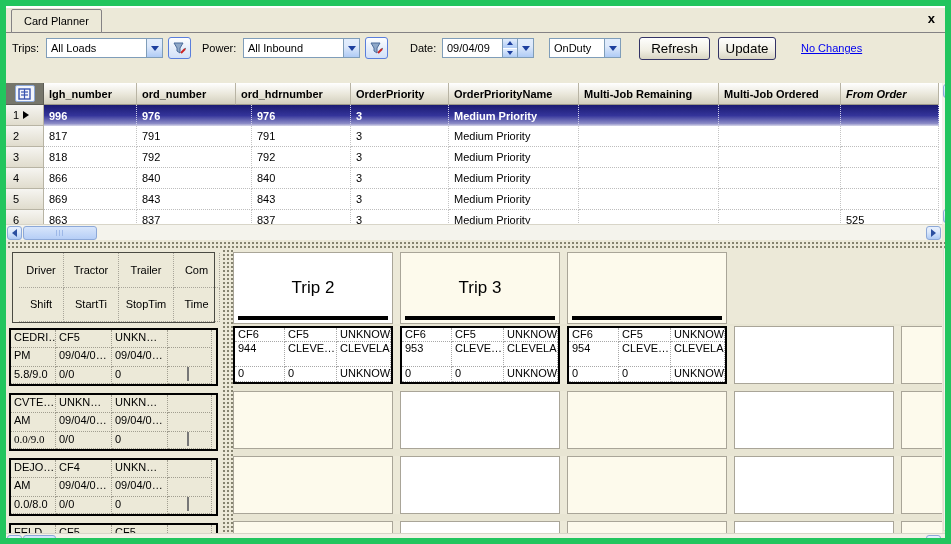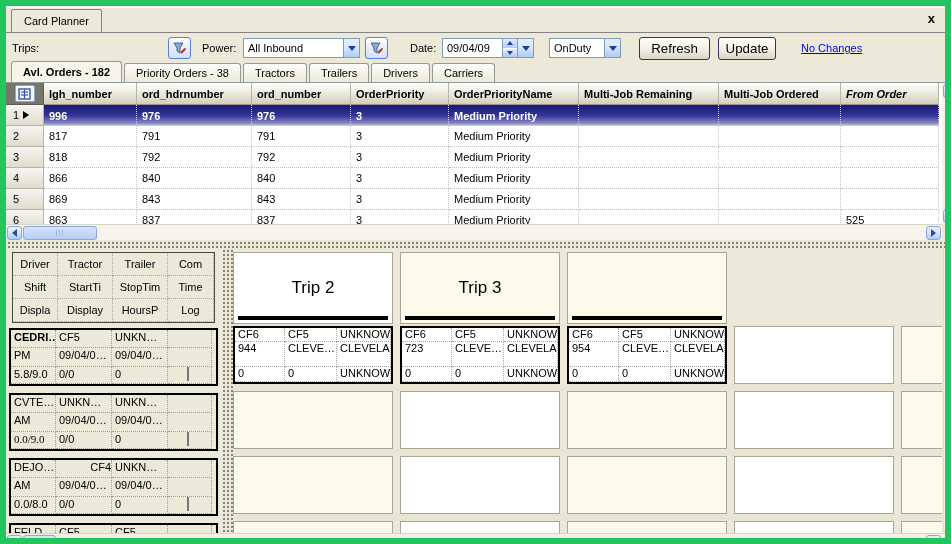--- a/index.html
+++ b/index.html
@@ -63,21 +63,21 @@
   #grid-vscroll{position:absolute;right:0;top:0;width:15px;height:141px;background:#F4F3EC;display:flex;flex-direction:column;justify-content:space-between;padding:1px;}
   #grid-corner2{position:absolute;right:0;top:141px;width:15px;height:16px;background:var(--bg);}
 
   
   #hsplit{position:absolute;left:0;top:234px;width:100%;height:8px;background-color:var(--bg);background-image:radial-gradient(circle,#85836F 28%,transparent 32%);background-size:4px 4px;background-position:1px 1px;}
 
   
   #lower{position:absolute;left:0;top:242px;width:951px;height:285px;background:var(--bg);overflow:hidden;}
   #cards-pane{position:absolute;left:0;top:0;width:215px;height:285px;overflow:hidden;}
   #card-header{position:absolute;left:6px;top:4px;width:203px;height:71px;border:1px solid #4A4A42;background:var(--bg);display:flex;flex-direction:column;}
-  .chrow{flex:1;display:flex;}
+  .chrow{flex:1;display:flex;margin-left:6px;}
   .chcell{border-right:1px dotted #A9A69A;border-bottom:1px dotted #A9A69A;display:flex;align-items:center;justify-content:center;overflow:hidden;white-space:nowrap;}
   #cards-list{position:absolute;left:3px;top:80px;width:210px;}
   .dcard{width:209px;height:58px;border:2px solid #000;background:var(--bg);margin-bottom:7px;display:flex;flex-direction:column;}
   .dcrow{display:flex;}
   .dccell{border-right:1px dotted #A19E90;border-bottom:1px dotted #A19E90;padding:1px 0 0 3px;white-space:nowrap;overflow:hidden;}
   .cbx{width:13px;height:13px;background:#fff;border:1px solid #777;box-shadow:inset 1px 1px 0 #c8c8c8;margin:2px 0 0 16px;}
 
   #vsplit{position:absolute;left:215px;top:0;width:12px;height:285px;background-color:var(--bg);background-image:radial-gradient(circle,#85836F 28%,transparent 32%);background-size:4px 4px;background-position:1px 1px;}
 
   #trips-pane{position:absolute;left:227px;top:0;width:709px;height:285px;overflow:hidden;}
@@ -103,20 +103,26 @@
 
   <div id="titlestrip">
     <div id="doc-tab">
       <span>Card Planner</span>
     </div>
     <span id="close-x">x</span>
   </div>
 
   <div id="toolbar">
     <span class="tb-label" style="left:6px">Trips:</span>
+    <div class="combo" style="left:40px;width:117px">
+      <span class="val">All Loads</span>
+      <span class="drop-btn">
+          <i class="tri-d"></i>
+        </span>
+    </div>
     <div class="filter-btn" style="left:162px">
       <svg width="15" height="15" viewBox="0 0 15 15">
         <path d="M2 2 H11 L8 7 V12 L5 10 V7 Z" fill="#8FA8C8" stroke="#4A6A9A" stroke-width="1"></path>
         <path d="M9 12 L13 8" stroke="#CC2222" stroke-width="2"></path>
         <path d="M12.5 7.5 L14 6.8 L13.3 8.4 Z" fill="#333"></path>
       </svg>
     </div>
     <span class="tb-label" style="left:196px">Power:</span>
     <div class="combo" style="left:237px;width:117px">
       <span class="val">All Inbound</span>
@@ -150,45 +156,37 @@
       <span class="val">OnDuty</span>
       <span class="drop-btn">
           <i class="tri-d"></i>
         </span>
     </div>
     <button class="xp-btn" style="left:633px;width:71px">Refresh</button>
     <button class="xp-btn" style="left:712px;width:58px">Update</button>
     <a id="nochanges" style="left:795px">No Changes</a>
   </div>
 
-  <div id="tabstrip">
-      <div class="tab active">Avl. Orders - 182</div>
-      <div class="tab">Priority Orders - 38</div>
-      <div class="tab">Tractors</div>
-      <div class="tab">Trailers</div>
-      <div class="tab">Drivers</div>
-      <div class="tab">Carriers</div>
-    </div>
 
   <div id="grid">
     <div id="grid-head">
       <div id="corner">
         <div id="corner-btn">
           <svg width="13" height="12" viewBox="0 0 13 12">
             <rect x="1" y="1" width="11" height="10" fill="none" stroke="#3A55B0" stroke-width="1.4"></rect>
             <line x1="6.5" y1="1" x2="6.5" y2="11" stroke="#3A55B0" stroke-width="1.2"></line>
             <line x1="3" y1="4" x2="10" y2="4" stroke="#3A55B0" stroke-width="1.2"></line>
             <line x1="3" y1="7" x2="10" y2="7" stroke="#3A55B0" stroke-width="1.2"></line>
           </svg>
         </div>
       </div>
       <div id="grid-cols" style="display:flex">
           <div class="gcol" style="width: 93px;">lgh_number</div>
+          <div class="gcol" style="width: 99px;">ord_number</div>
           <div class="gcol" style="width: 115px;">ord_hdrnumber</div>
-          <div class="gcol" style="width: 99px;">ord_number</div>
           <div class="gcol" style="width: 98px;">OrderPriority</div>
           <div class="gcol" style="width: 130px;">OrderPriorityName</div>
           <div class="gcol" style="width: 140px;">Multi-Job Remaining</div>
           <div class="gcol" style="width: 122px;">Multi-Job Ordered</div>
           <div class="gcol" style="width: 98px; font-style: italic;">From Order</div>
         </div>
     </div>
     <div id="grid-rows">
         <div class="grow sel">
           <div class="rowhdr">1<span class="arr"></span></div>
@@ -287,31 +285,25 @@
             <div class="chcell" style="width: 55px; flex: 0 0 55px;">Tractor</div>
             <div class="chcell" style="width: 55px; flex: 0 0 55px;">Trailer</div>
             <div class="chcell" style="width: 46px; flex: 0 0 46px;">Com</div>
           </div>
           <div class="chrow">
             <div class="chcell" style="width: 45px; flex: 0 0 45px;">Shift</div>
             <div class="chcell" style="width: 55px; flex: 0 0 55px;">StartTi</div>
             <div class="chcell" style="width: 55px; flex: 0 0 55px;">StopTim</div>
             <div class="chcell" style="width: 46px; flex: 0 0 46px;">Time</div>
           </div>
-          <div class="chrow">
-            <div class="chcell" style="width: 45px; flex: 0 0 45px;">Displa</div>
-            <div class="chcell" style="width: 55px; flex: 0 0 55px;">Display</div>
-            <div class="chcell" style="width: 55px; flex: 0 0 55px;">HoursP</div>
-            <div class="chcell" style="width: 46px; flex: 0 0 46px;">Log</div>
-          </div>
         </div>
       <div id="cards-list">
           <div class="dcard">
             <div class="dcrow" style="height: 18px;">
-              <div class="dccell" style="width: 45px; flex: 0 0 45px; font-weight: bold;">CEDRI…</div>
+              <div class="dccell" style="width: 45px; flex: 0 0 45px;">CEDRI…</div>
               <div class="dccell" style="width: 56px; flex: 0 0 56px;">CF5</div>
               <div class="dccell" style="width: 56px; flex: 0 0 56px;">UNKN…</div>
               <div class="dccell" style="width: 44px; flex: 0 0 44px;"></div>
             </div>
             <div class="dcrow" style="height: 19px;">
               <div class="dccell" style="width: 45px; flex: 0 0 45px;">PM</div>
               <div class="dccell" style="width: 56px; flex: 0 0 56px;">09/04/0…</div>
               <div class="dccell" style="width: 56px; flex: 0 0 56px;">09/04/0…</div>
               <div class="dccell" style="width: 44px; flex: 0 0 44px;"></div>
             </div>
@@ -338,21 +330,21 @@
             <div class="dcrow" style="height: 17px;">
               <div class="dccell" style="width: 45px; flex: 0 0 45px; font-family: Liberation Serif, serif;">0.0/9.0</div>
               <div class="dccell" style="width: 56px; flex: 0 0 56px;">0/0</div>
               <div class="dccell" style="width: 56px; flex: 0 0 56px;">0</div>
               <div class="dccell" style="width: 44px; flex: 0 0 44px;"><span class="cbx"></span></div>
             </div>
           </div>
           <div class="dcard">
             <div class="dcrow" style="height: 18px;">
               <div class="dccell" style="width: 45px; flex: 0 0 45px;">DEJO…</div>
-              <div class="dccell" style="width: 56px; flex: 0 0 56px; text-align: right;">CF4</div>
+              <div class="dccell" style="width: 56px; flex: 0 0 56px;">CF4</div>
               <div class="dccell" style="width: 56px; flex: 0 0 56px;">UNKN…</div>
               <div class="dccell" style="width: 44px; flex: 0 0 44px;"></div>
             </div>
             <div class="dcrow" style="height: 19px;">
               <div class="dccell" style="width: 45px; flex: 0 0 45px;">AM</div>
               <div class="dccell" style="width: 56px; flex: 0 0 56px;">09/04/0…</div>
               <div class="dccell" style="width: 56px; flex: 0 0 56px;">09/04/0…</div>
               <div class="dccell" style="width: 44px; flex: 0 0 44px;"></div>
             </div>
             <div class="dcrow" style="height: 17px;">
@@ -406,21 +398,21 @@
               <div class="tccell" style="width: 54px; flex: 0 0 54px;">UNKNOWN</div>
             </div>
           </div>
           <div class="tcard">
             <div class="tcrow" style="height: 14px;">
               <div class="tccell" style="width: 50px; flex: 0 0 50px;">CF6</div>
               <div class="tccell" style="width: 52px; flex: 0 0 52px;">CF5</div>
               <div class="tccell" style="width: 54px; flex: 0 0 54px;">UNKNOWN</div>
             </div>
             <div class="tcrow" style="height: 26px;">
-              <div class="tccell" style="width: 50px; flex: 0 0 50px;">723</div>
+              <div class="tccell" style="width: 50px; flex: 0 0 50px;">953</div>
               <div class="tccell" style="width: 52px; flex: 0 0 52px;">CLEVE…</div>
               <div class="tccell" style="width: 54px; flex: 0 0 54px;">CLEVELA…</div>
             </div>
             <div class="tcrow" style="height: 16px;">
               <div class="tccell" style="width: 50px; flex: 0 0 50px;">0</div>
               <div class="tccell" style="width: 52px; flex: 0 0 52px;">0</div>
               <div class="tccell" style="width: 54px; flex: 0 0 54px;">UNKNOWN</div>
             </div>
           </div>
           <div class="tcard">

